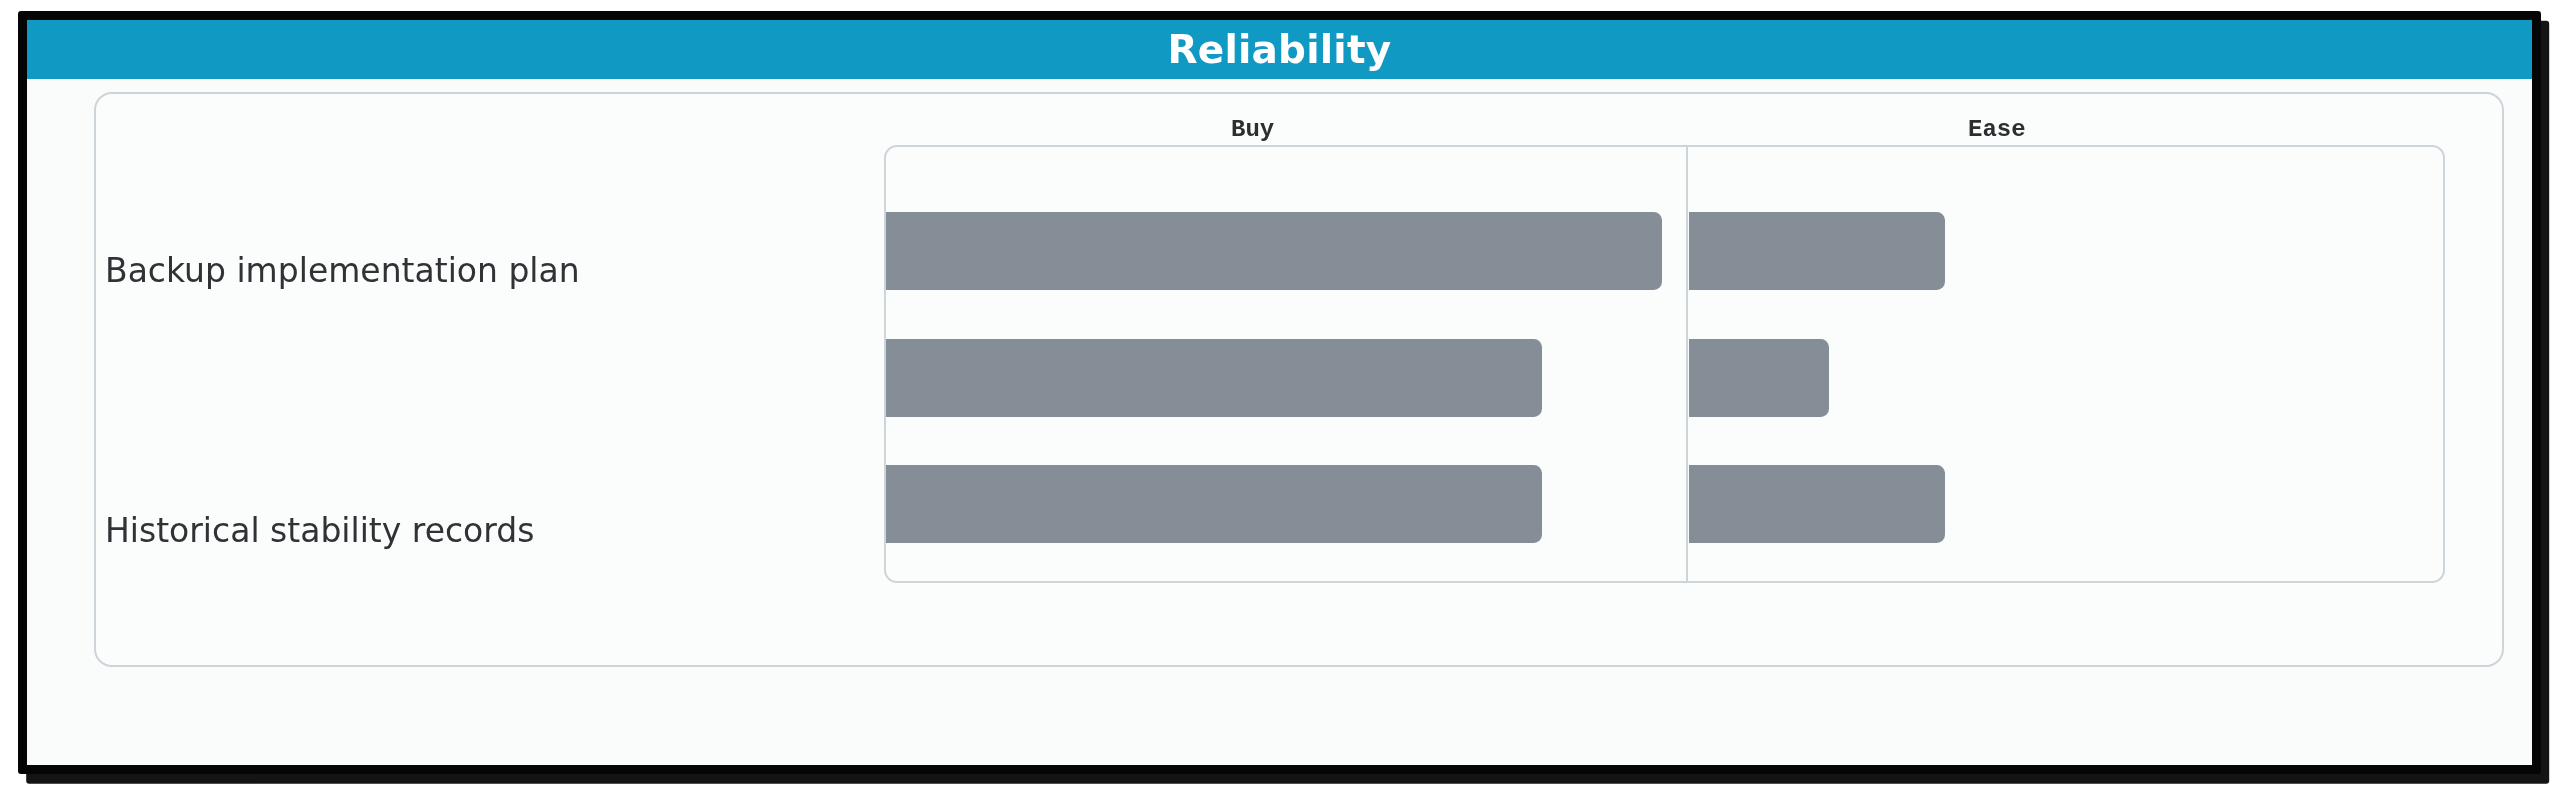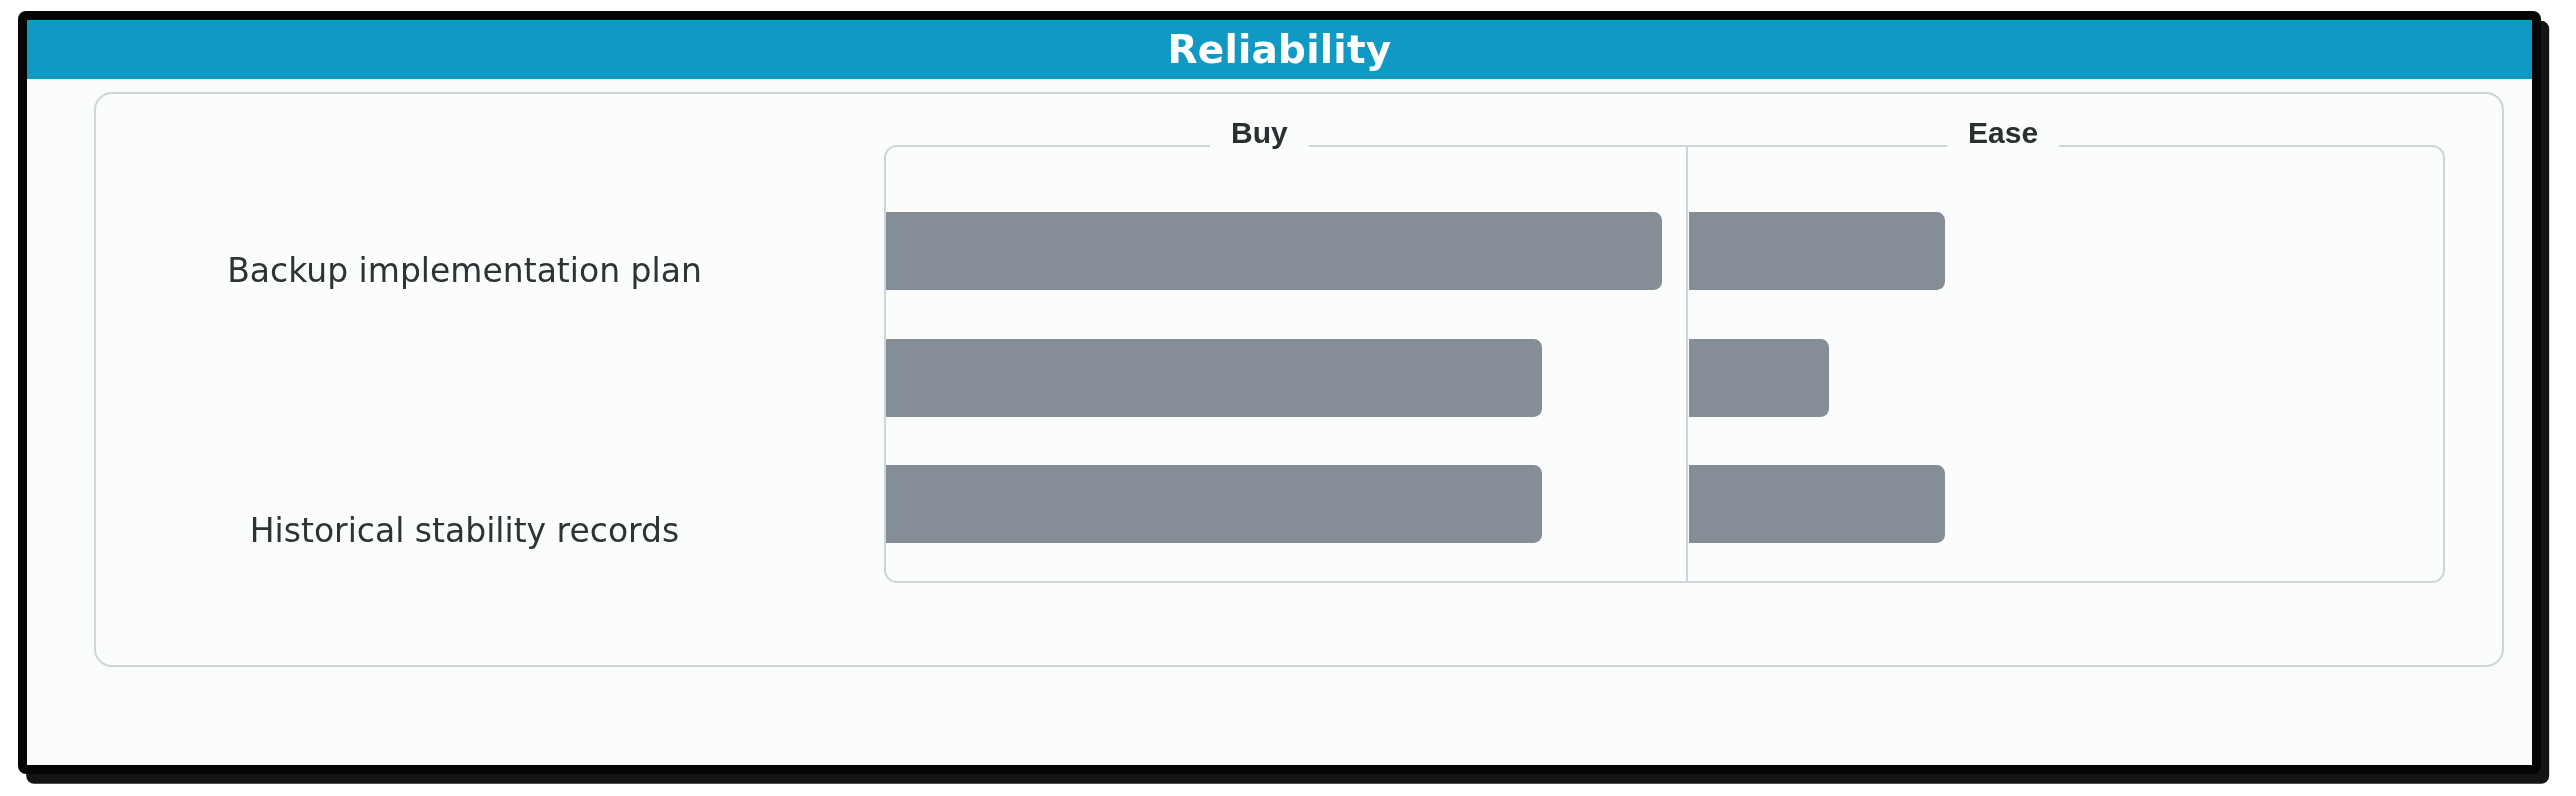--- a/index.html
+++ b/index.html
@@ -23,21 +23,21 @@
     background: #ffffff;
   }
 
   .card {
     position: absolute;
     left: 18px;
     top: 11.4px;
     width: 2523px;
     height: 763px;
     background: #fafbfb;
-    border-radius: 8px;
+    border-radius: 3px;
     border: 9px solid #050505;
     box-sizing: border-box;
     overflow: hidden;
     box-shadow: 8.2px 9.8px 0 0 rgba(0,0,0,0.92);
   }
 
   .card-header {
     position: absolute;
     left: 0; top: 0;
     width: 100%;
@@ -82,21 +82,21 @@
     position: absolute;
     left: 0;
     top: 0;
     width: 751px;
     height: 100%;
   }
   .row-label {
     position: absolute;
     right: 23px;
     width: 719px;
-    text-align: center;
+    text-align: left;
     color: #2f3336;
     font-size: 33px;
     line-height: 1;
     font-family: "DejaVu Sans", sans-serif;
     white-space: nowrap;
   }
 
   
   .plot-frame {
     position: absolute;
@@ -109,24 +109,24 @@
     box-sizing: border-box;
   }
 
   
   .group-legend {
     position: absolute;
     top: -29px;
     background: #fbfcfc;
     padding: 0 21px;
     color: #2b2f31;
-    font-size: 30px;
+    font-size: 24px;
     font-weight: bold;
     line-height: 1;
-    font-family: Liberation Sans, sans-serif;
+    font-family: Liberation Mono, monospace;
     white-space: nowrap;
   }
   .group-legend.buy  { left: 324px; }
   .group-legend.build{ left: 1061px; }
 
   
   .divider {
     position: absolute;
     top: 0;
     bottom: 0;

